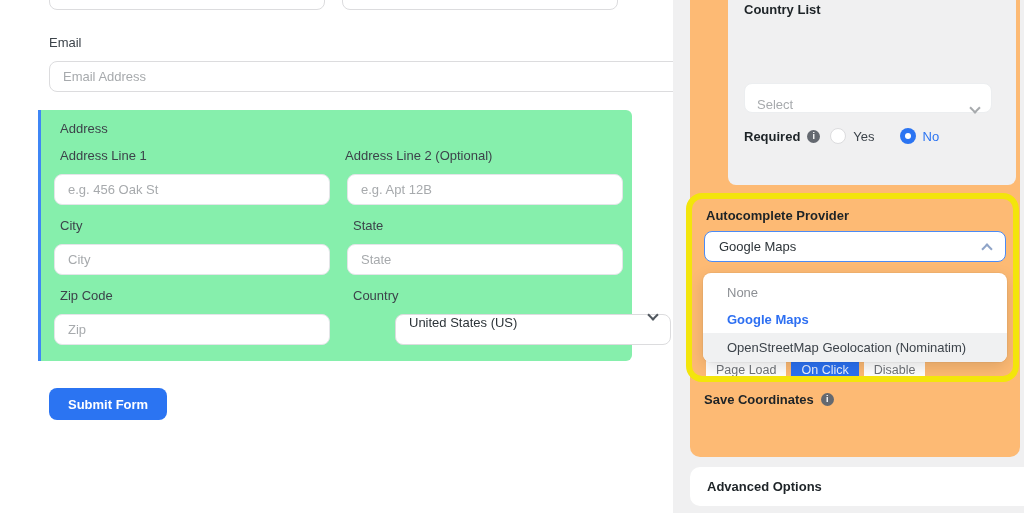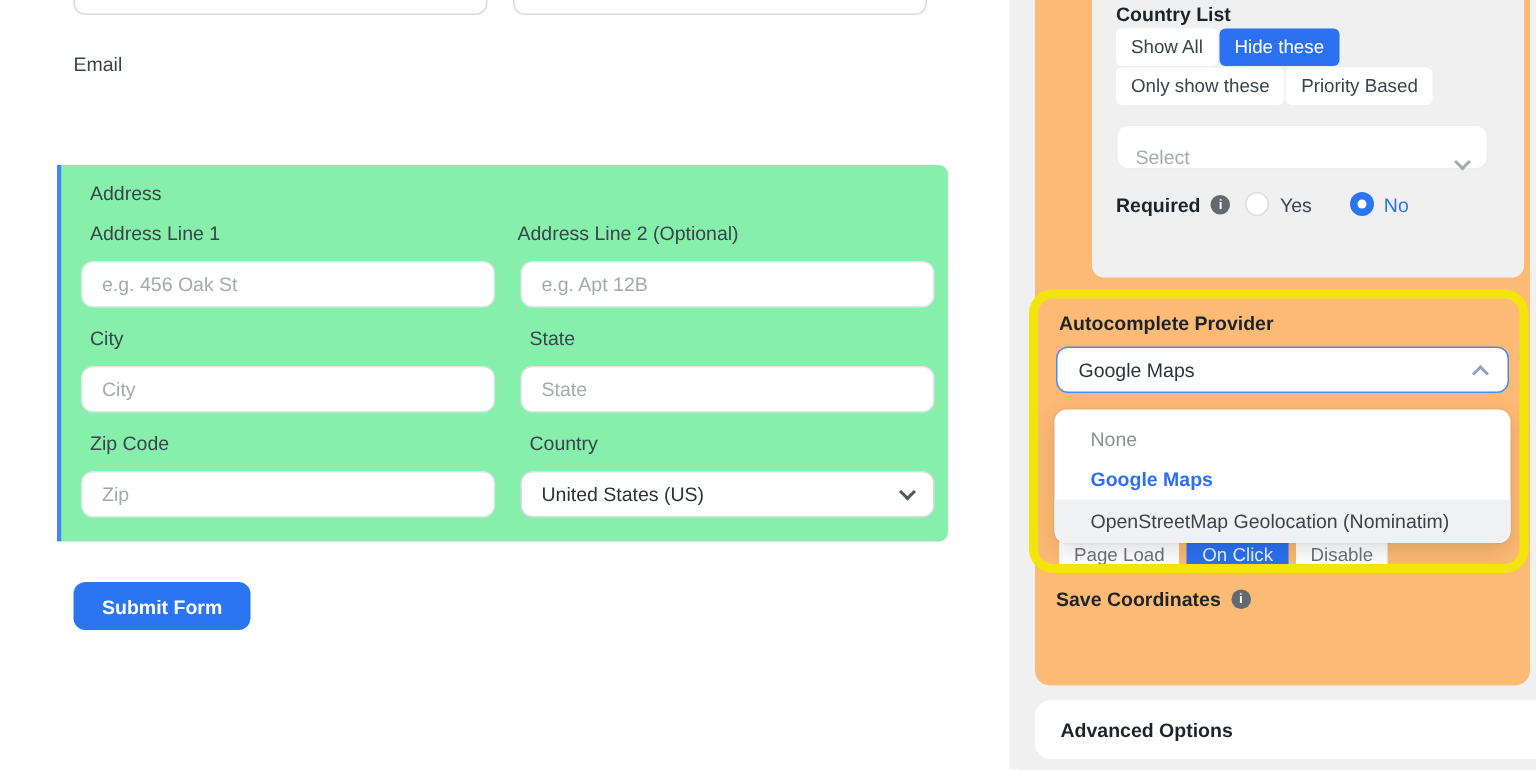--- a/index.html
+++ b/index.html
@@ -31,22 +31,22 @@
     border:1px solid #dcdcde; border-radius:8px; }
   .email-label { position:absolute; left:49px; top:35px; }
   .email-input { position:absolute; left:49px; top:61px; width:569px; }
 
   .addr-card { position:absolute; left:38px; top:110px; width:594px; height:251px;
     background:#86efac; border-left:3px solid #3f86f6; border-radius:0 6px 6px 0; }
   .addr-card .a-lbl { position:absolute; font-size:13px; color:#3c434a; }
   .addr-card .a-in { position:absolute; width:276px; }
   .addr-card input.txt { border-color:#e3e5e8; }
   .sel { height:31px; background:#fff; border:1px solid #dcdcde; border-radius:8px;
-    display:flex; align-items:center; justify-content:space-between; padding:0 13px;
-    font-size:13px; color:#2c3338; cursor:pointer; }
+    display:flex; align-items:flex-start; justify-content:space-between; padding:0 13px;
+    font-size:13px; color:#2c3338; cursor:pointer;margin-left:48px; }
   .country-sel { position:absolute; left:306px; top:204px; width:276px; }
 
   .submit-btn { position:absolute; left:49px; top:388px; height:32px; padding:0 19px;
     background:#2b74f2; color:#fff; font-size:13px; font-weight:700; border:none;
     border-radius:8px; cursor:pointer; font-family:"Liberation Sans","DejaVu Sans",sans-serif; }
 
   
   .right-bg { position:absolute; left:673px; top:0; width:351px; height:513px; background:#f0f0f1; }
   .main-card { position:absolute; left:690px; top:0; width:330px; height:457px;
     background:#fdba74; border-radius:0 0 10px 10px; }
@@ -107,20 +107,21 @@
 <body>
 
 <div class="stage">
 
   <div class="left-panel">
 
     <div class="cut-input" style="left:49px; width:276px;"></div>
     <div class="cut-input" style="left:342px; width:276px;"></div>
 
     <div class="lbl email-label">Email</div>
+    <input class="txt email-input" placeholder="Email Address" style="">
 
     <div class="addr-card">
       <div class="a-lbl" style="left:19px; top:11px;">Address</div>
 
       <div class="a-lbl" style="left:19px; top:38px;">Address Line 1</div>
       <div class="a-lbl" style="left:304px; top:38px;">Address Line 2 (Optional)</div>
       <input class="txt a-in" style="left: 13px; top: 64px;" placeholder="e.g. 456 Oak St">
       <input class="txt a-in" style="left: 306px; top: 64px;" placeholder="e.g. Apt 12B">
 
       <div class="a-lbl" style="left:19px; top:108px;">City</div>
@@ -140,26 +141,20 @@
     <button class="submit-btn">Submit Form</button>
   </div>
 
   <div class="right-bg"></div>
 
   <div class="main-card">
 
     <div class="cl-card">
       <div class="blbl cl-title">Country List</div>
 
-      <div class="modes">
-        <button class="mode-btn">Show All</button>
-        <button class="mode-btn sel-mode">Hide these</button>
-        <button class="mode-btn">Only show these</button>
-        <button class="mode-btn">Priority Based</button>
-      </div>
 
       <div class="cl-select">
         <span>Select</span>
         <span class="chev gray" style="margin-top:-4px;"></span>
       </div>
 
       <div class="req-row">
         <span class="blbl">Required</span>
         <span class="info-i">i</span>
         <span class="radio" style="margin-left:3px;"></span>

